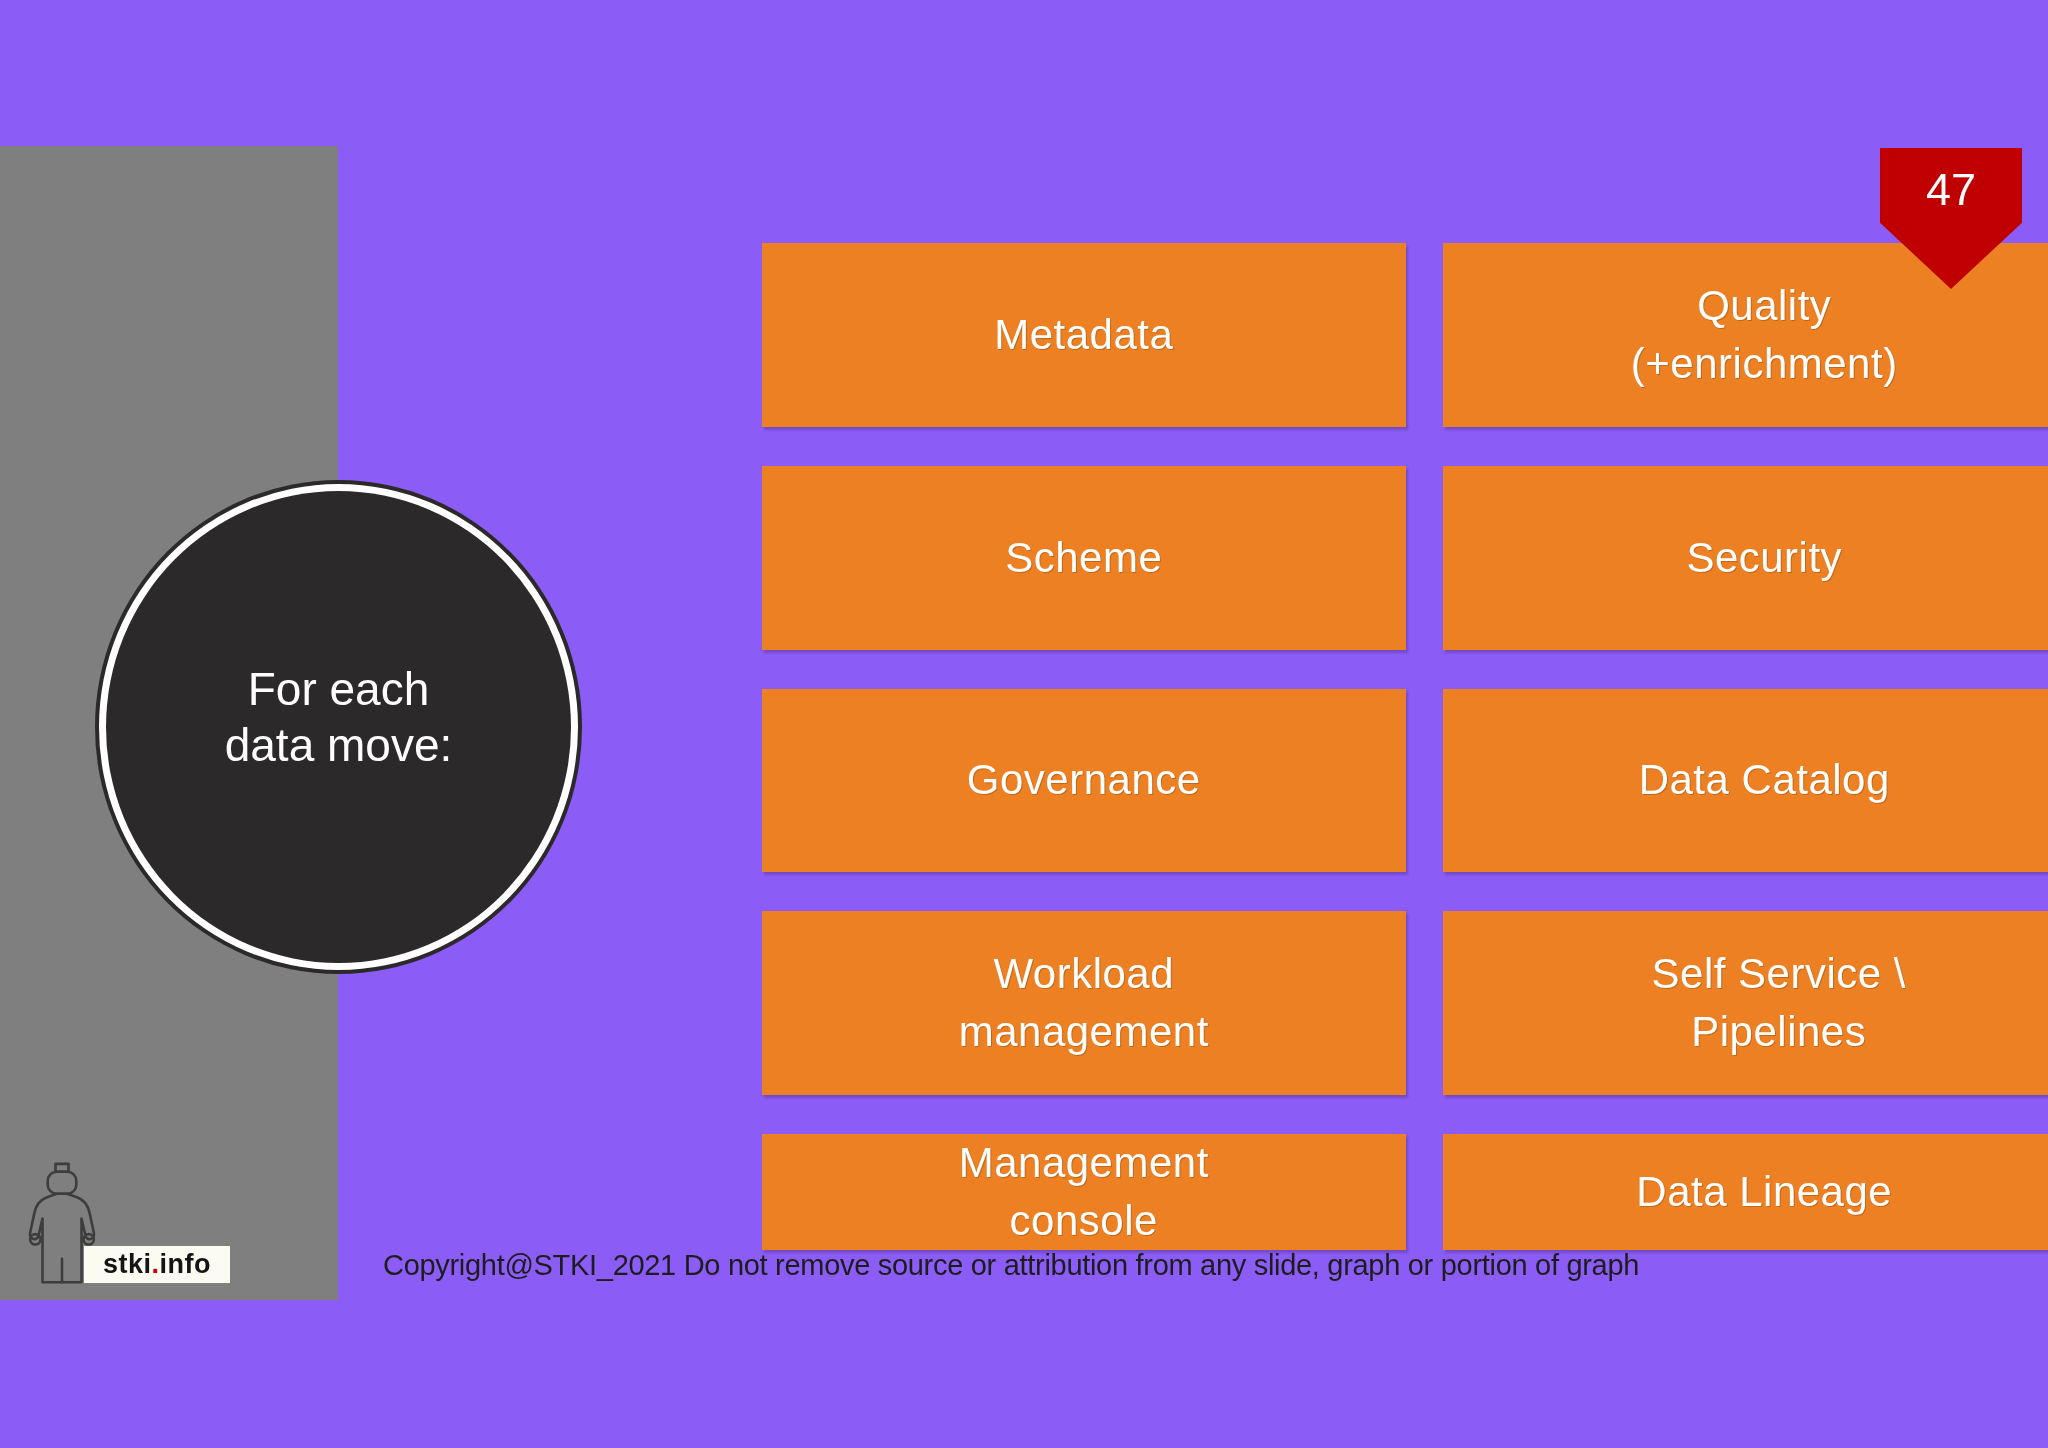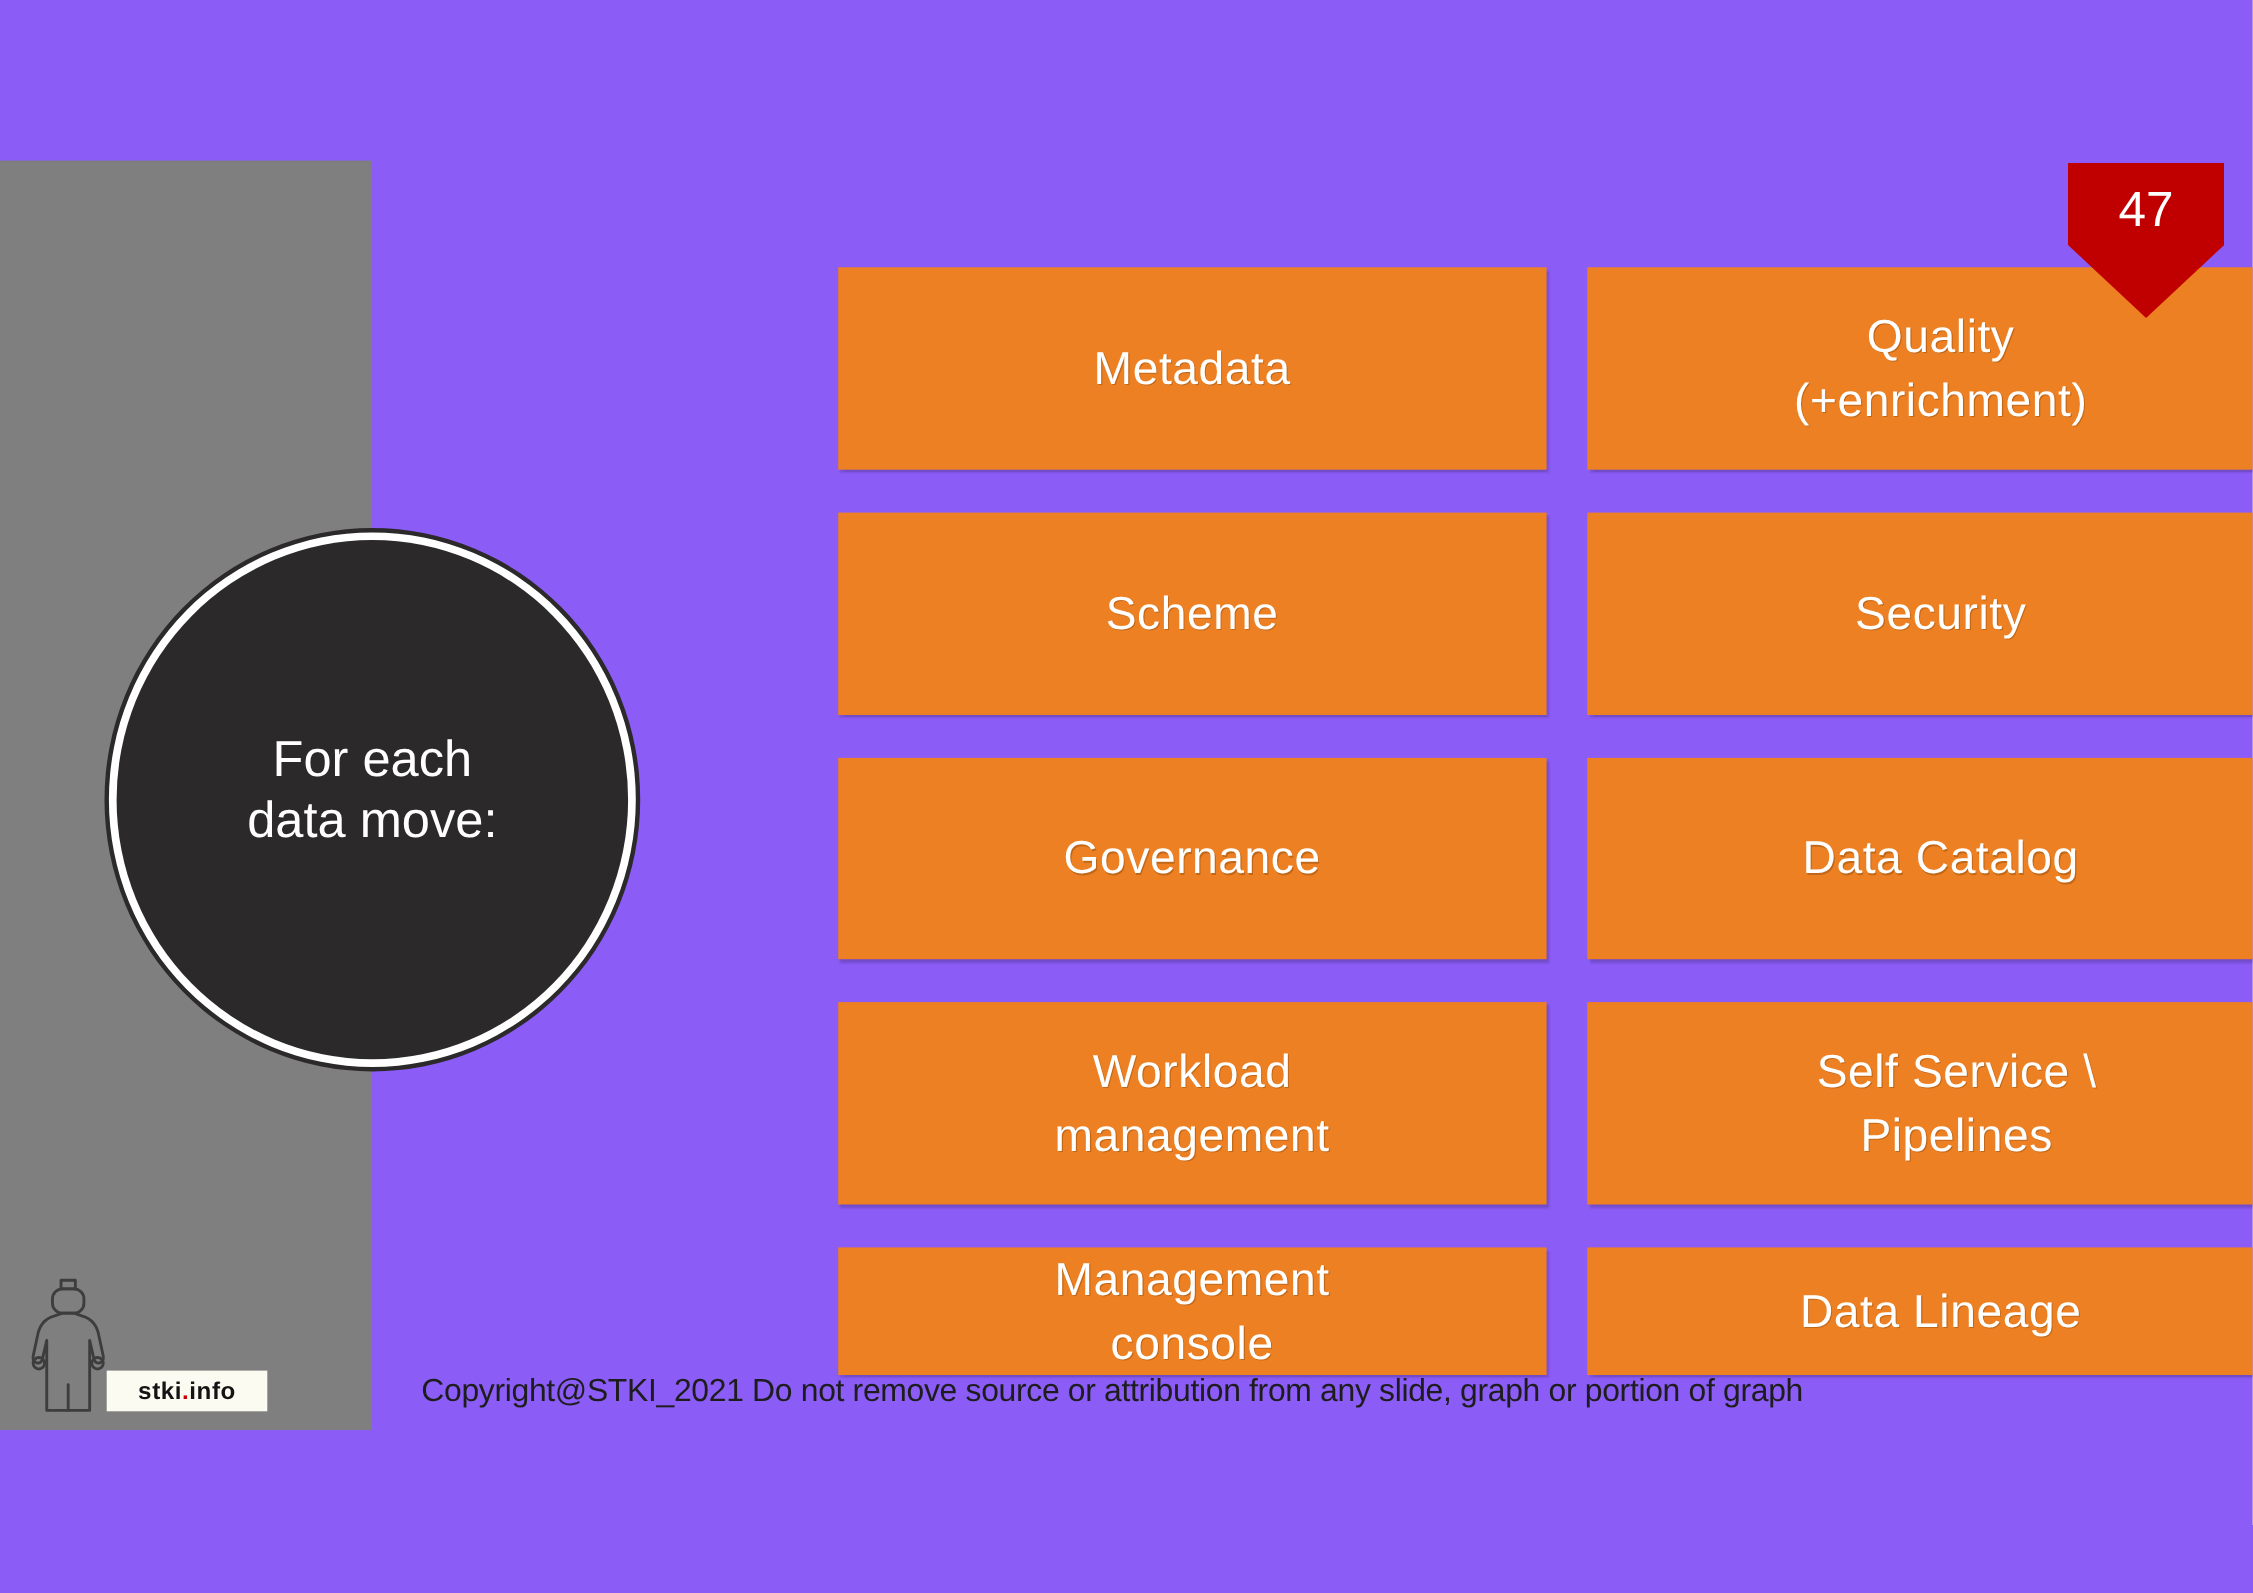--- a/index.html
+++ b/index.html
@@ -57,23 +57,23 @@
   }
   .box-10 { grid-column:2; grid-row:4;padding-left:43px; }
 
   
   .copyright {
     position:absolute; left:383px; top:1248px;
     font-size:29px; letter-spacing:-0.3px; color:#1d1d1d; line-height:34px;
     z-index:4;
   }
   .logo-box {
-    position:absolute; left:97px; top:1246px; width:146px; height:37px;
+    position:absolute; left:84px; top:1246px; width:146px; height:37px;
     background:#fbfbf1; display:flex; align-items:center; justify-content:center;
-    font-weight:bold; font-size:22px; color:#141414; letter-spacing:0.5px;
+    font-weight:bold; font-size:27px; color:#141414; letter-spacing:0.5px;
     z-index:4;
   }
   .logo-dot { color:#cc0000; }
   .minifig {
     position:absolute; left:22px; top:1160px; width:80px; height:130px; z-index:4;
   }
 </style>
 </head>
 <body>
 

